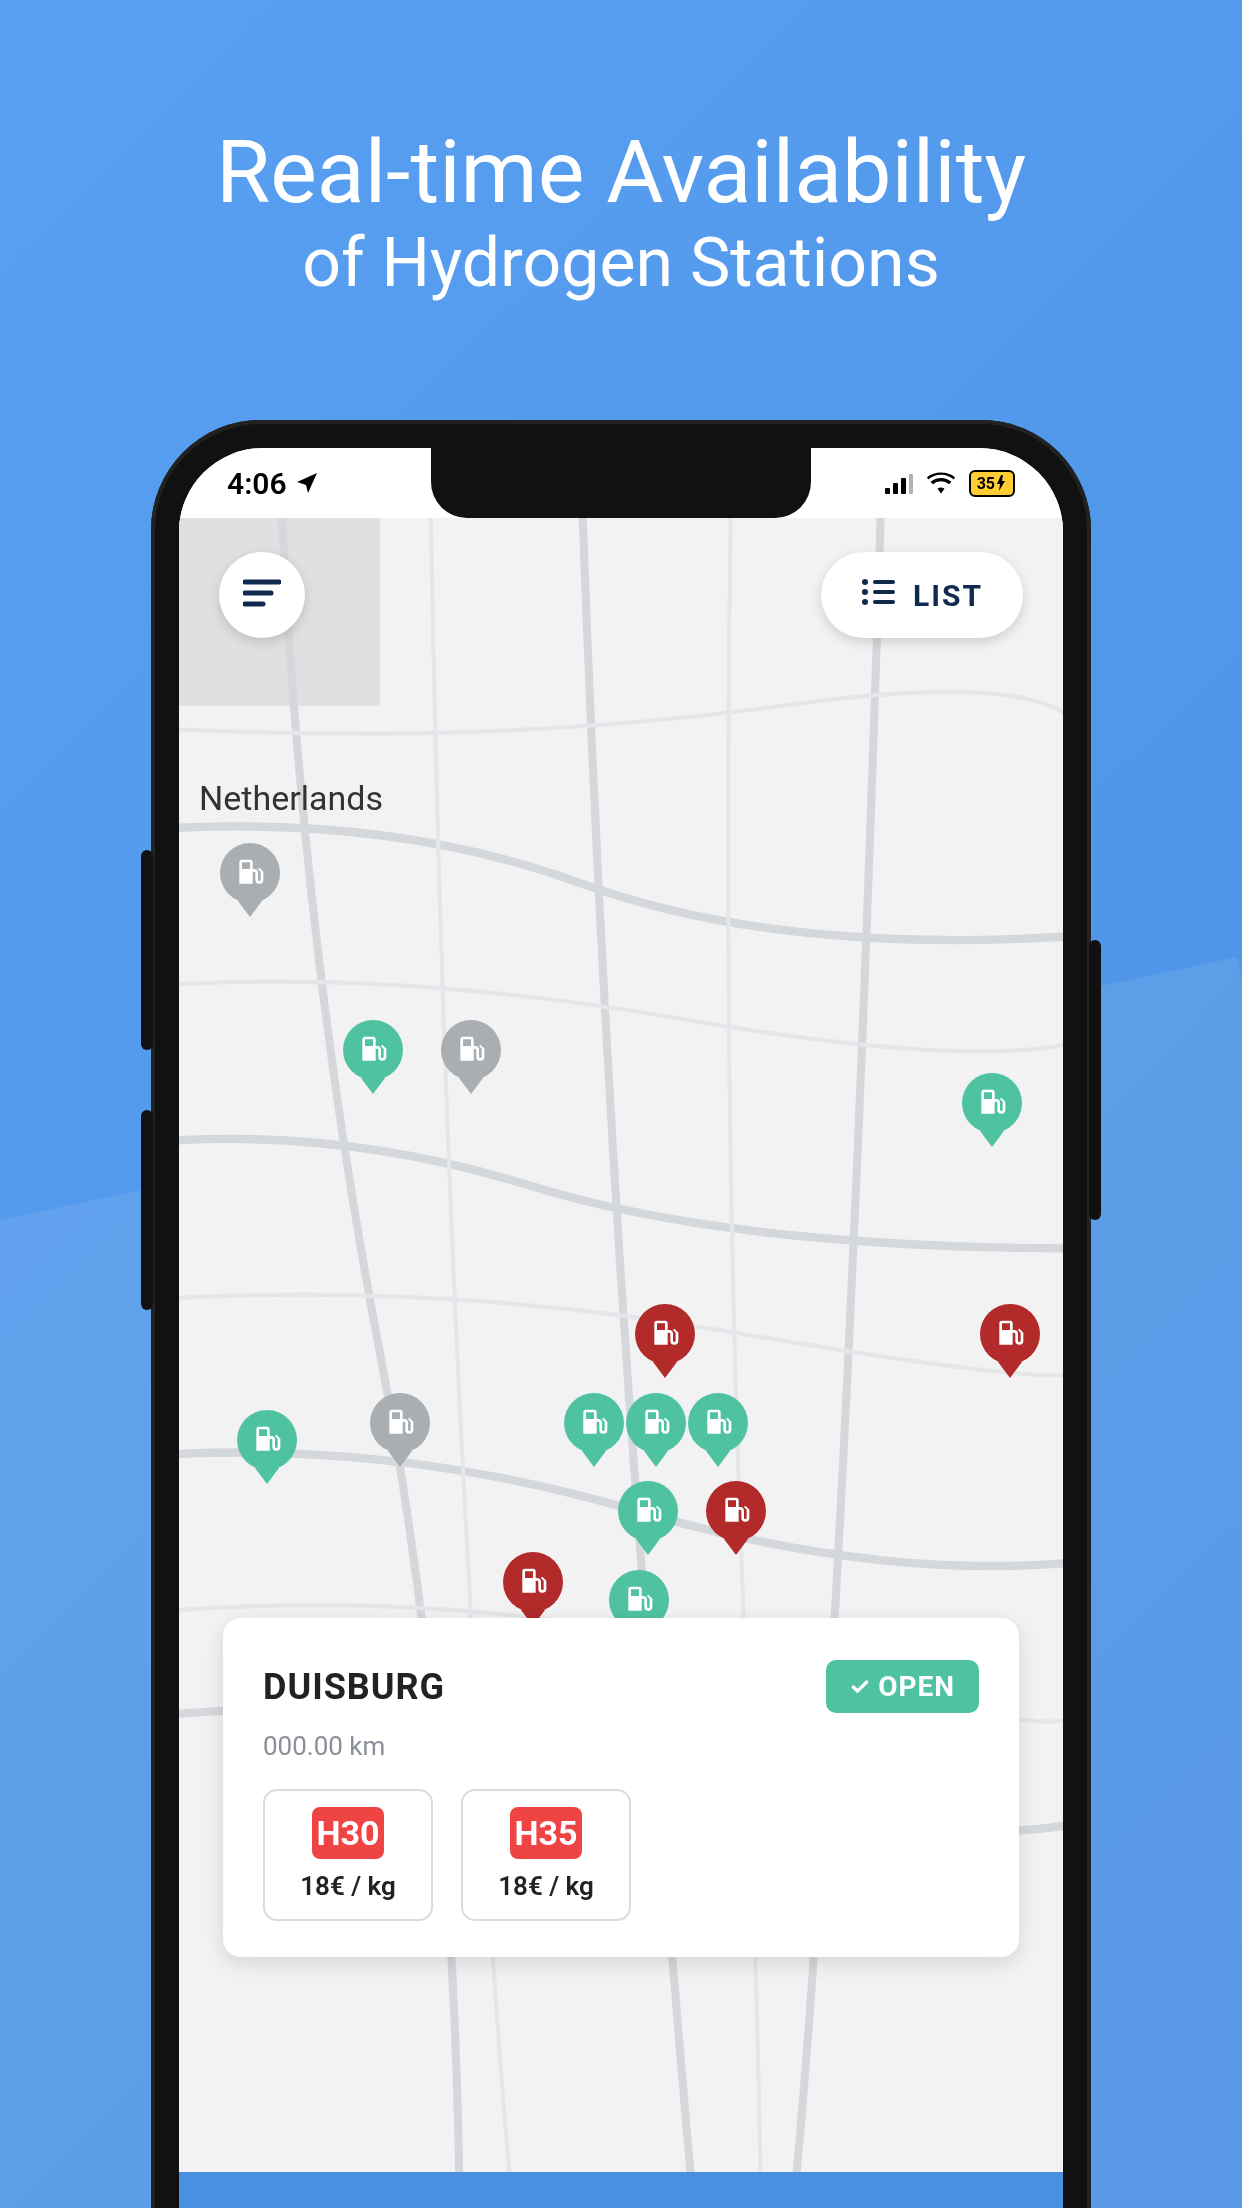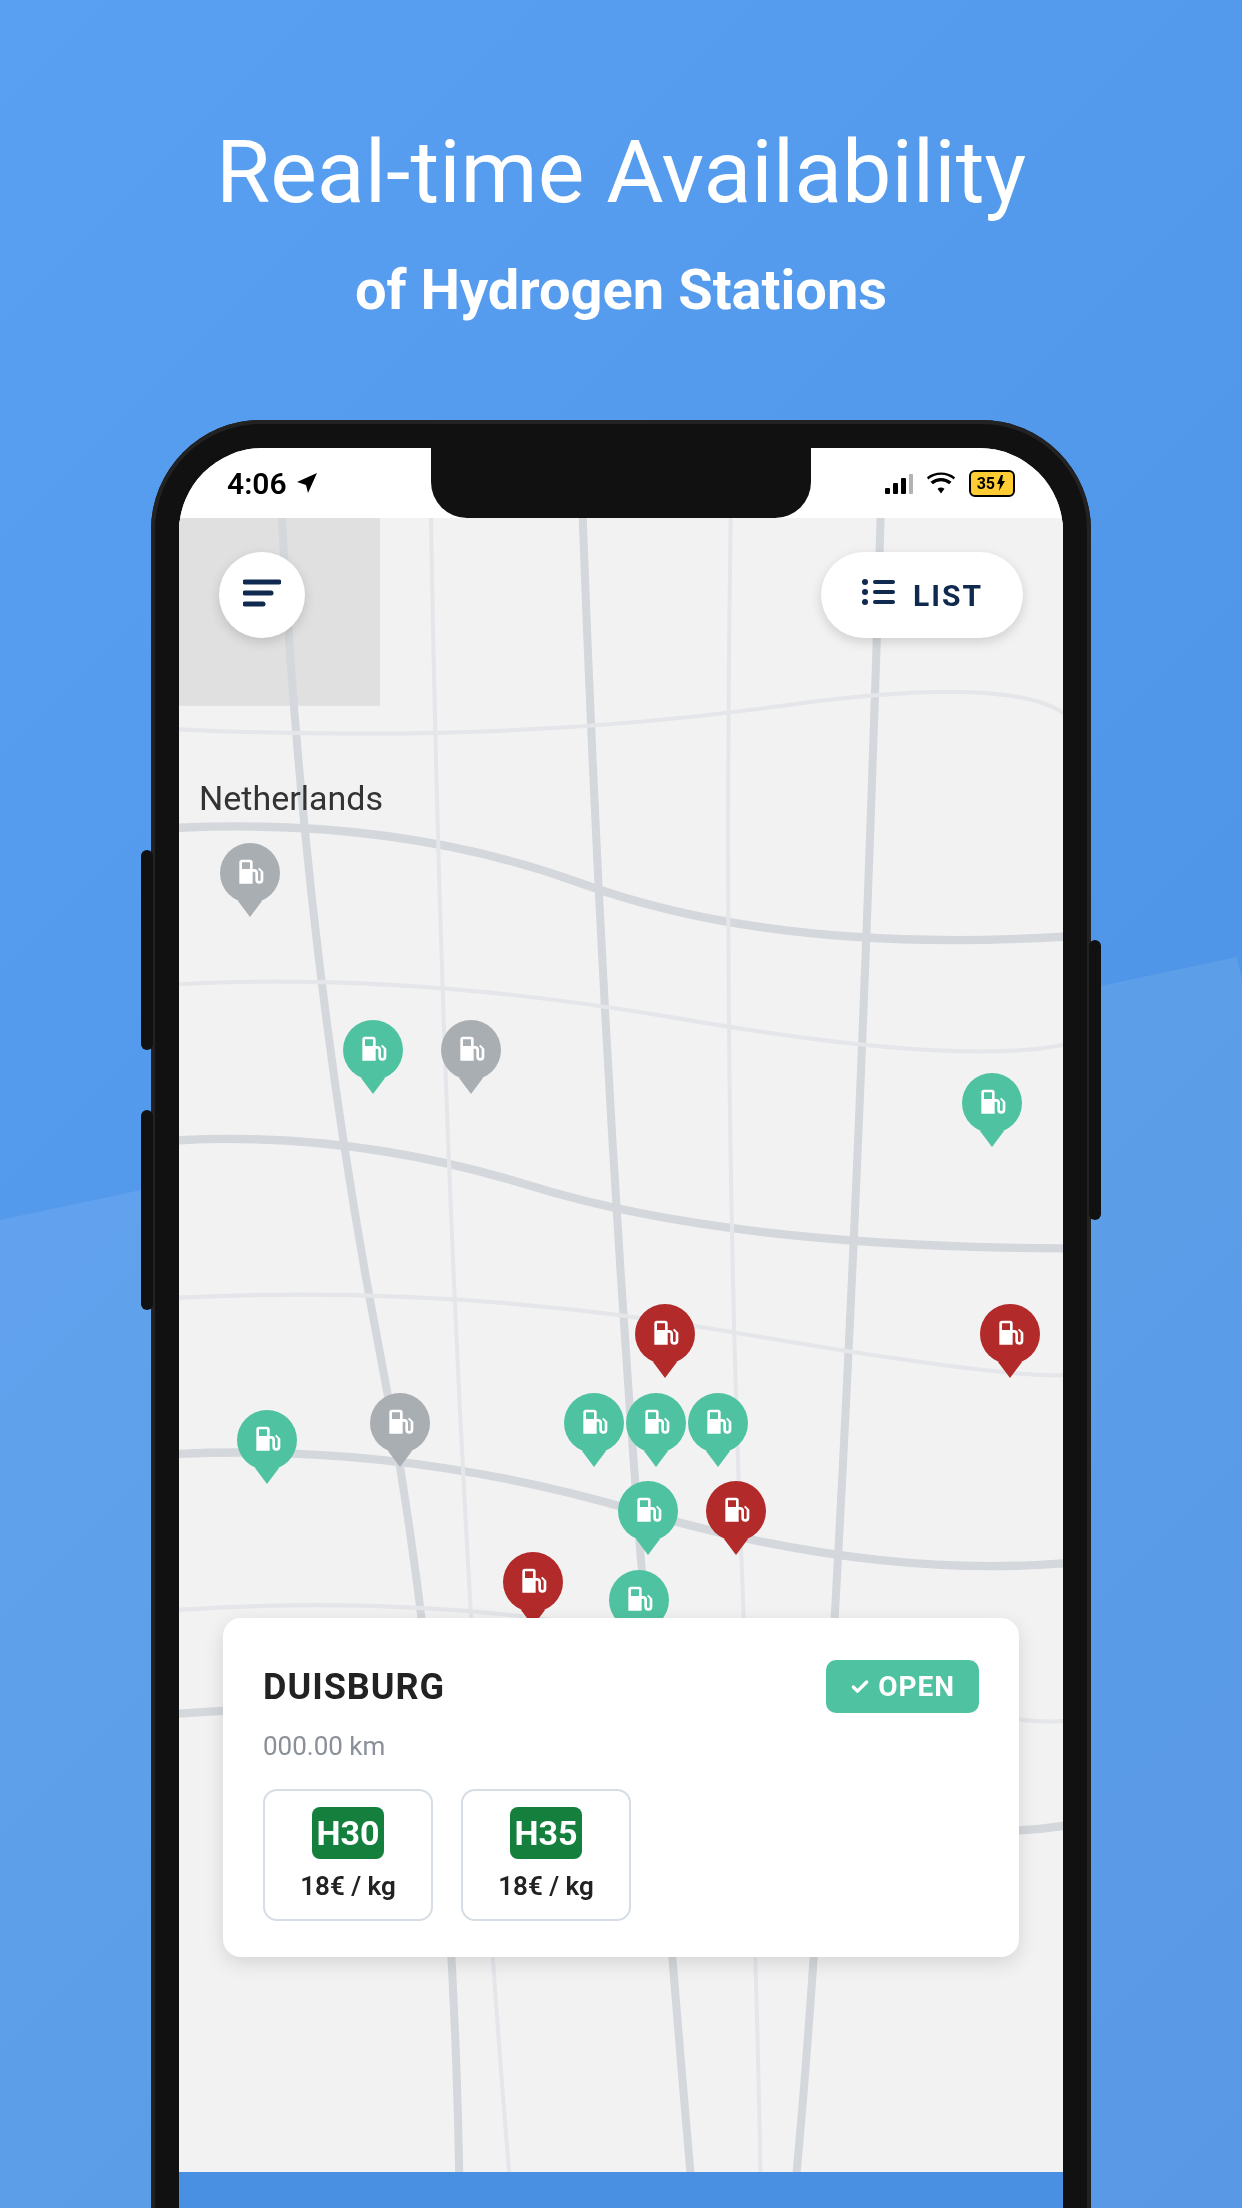--- a/index.html
+++ b/index.html
@@ -18,21 +18,21 @@
     background: rgba(255,255,255,0.08);
     transform: rotate(-12deg);
   }
   .promo-heading {
     position: absolute;
     top: 120px; left: 0; right: 0;
     text-align: center;
     color: #fff;
   }
   .promo-heading .line1 { font-size: 88px; font-weight: 400; }
-  .promo-heading .line2 { font-size: 56px; font-weight: 700; margin-top: 34px; }
+  .promo-heading .line2 { font-size: 68px; font-weight: 400; }
 
   .phone {
     position: absolute;
     left: 50%; transform: translateX(-50%);
     top: 420px;
     width: 940px; height: 1900px;
     background: #111;
     border-radius: 110px;
     padding: 28px;
     box-shadow: 0 0 0 4px #222 inset;
@@ -138,21 +138,21 @@
     display:flex; align-items:center; gap:8px; letter-spacing:1px;
   }
   .distance { margin-top:18px; color:#8a8f98; font-size:26px; }
   .fuel-row { display:flex; gap:28px; margin-top:28px; }
   .fuel-card {
     border:2px solid #d7dde4; border-radius:14px;
     padding:16px 22px 18px 22px; min-width:170px;
     display:flex; flex-direction:column; align-items:center; gap:12px;
   }
   .fuel-badge {
-    background:#15803d; color:#fff; font-weight:700;
+    background:#ef4444; color:#fff; font-weight:700;
     font-size:34px; padding:6px 4px; border-radius:8px;
   }
   .fuel-price { font-size:26px; font-weight:600; color:#222; }
 
   .bottom-bar {
     position:absolute; left:0; right:0; bottom:0; height:120px;
     background:#4a90e2;
   }
 </style>
 </head>

